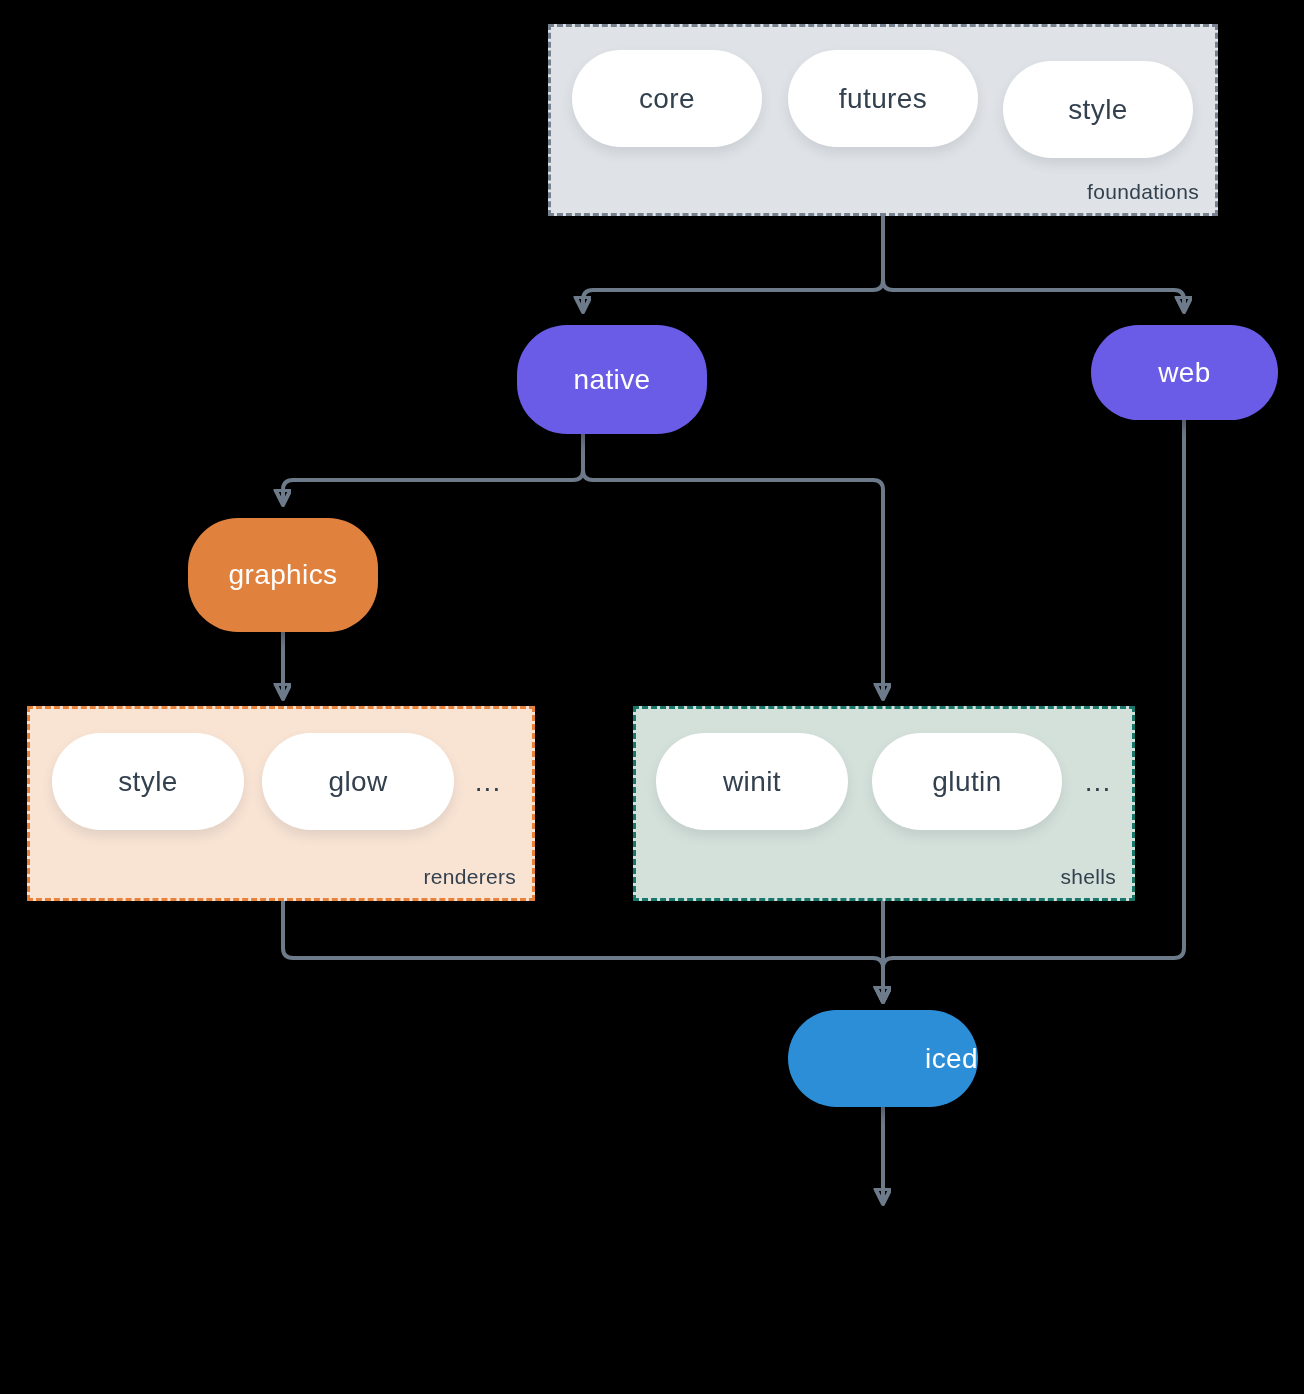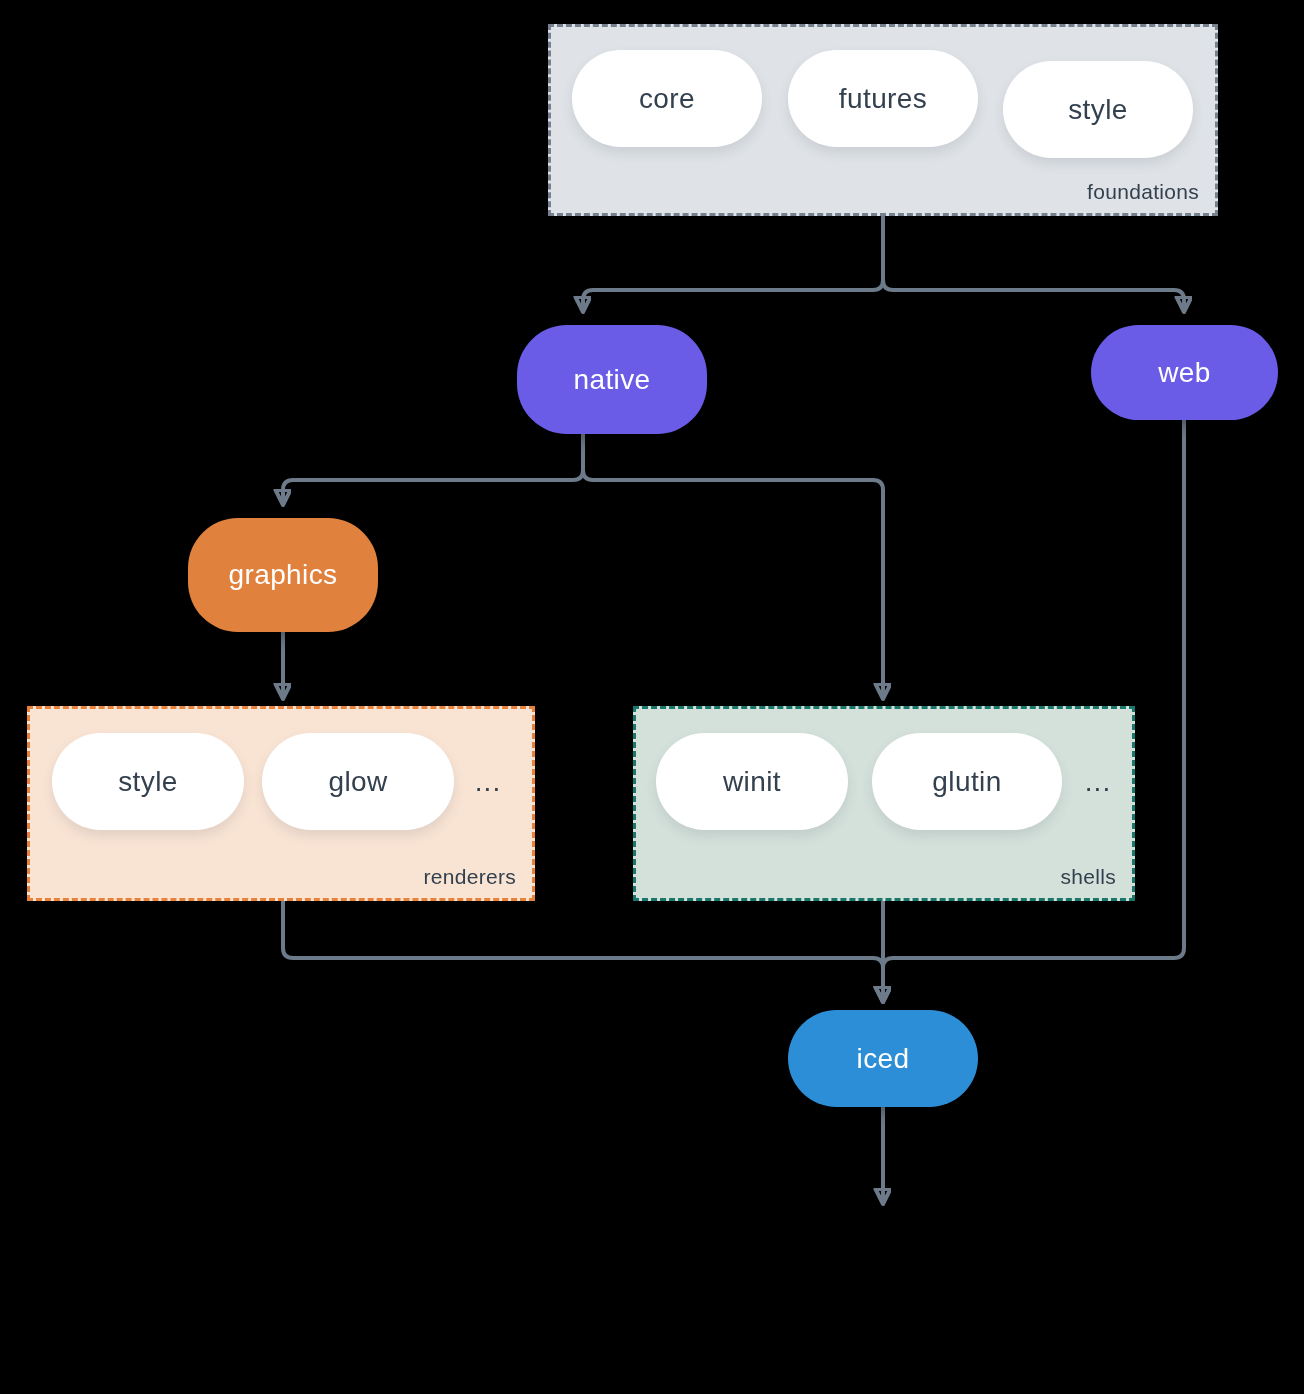--- a/index.html
+++ b/index.html
@@ -39,21 +39,21 @@
     display:flex;align-items:center;justify-content:center;
     font-size:28px;letter-spacing:.4px;
   }
   .pill-white{
     background:#ffffff;color:#33404e;
     box-shadow:0 6px 12px rgba(55,65,80,.12);
   }
   .pill-color{color:#ffffff;box-shadow:0 6px 14px rgba(0,0,0,.28);}
   .pill-purple{background:#6a5ce7;}
   .pill-orange{background:#e0813d;}
-  .pill-blue{background:#2d8ed8;}
+  .pill-blue{background:#2d8ed8;justify-content:flex-end;}
 
   
   .p-core{left:21px;top:23px;}
   .p-futures{left:237px;top:23px;}
   .p-style{left:452px;top:34px;justify-content:center;}
   
   .p-wgpu{left:22px;top:24px;width:192px;}
   .p-glow{left:232px;top:24px;width:192px;}
   
   .p-winit{left:20px;top:24px;width:192px;}

